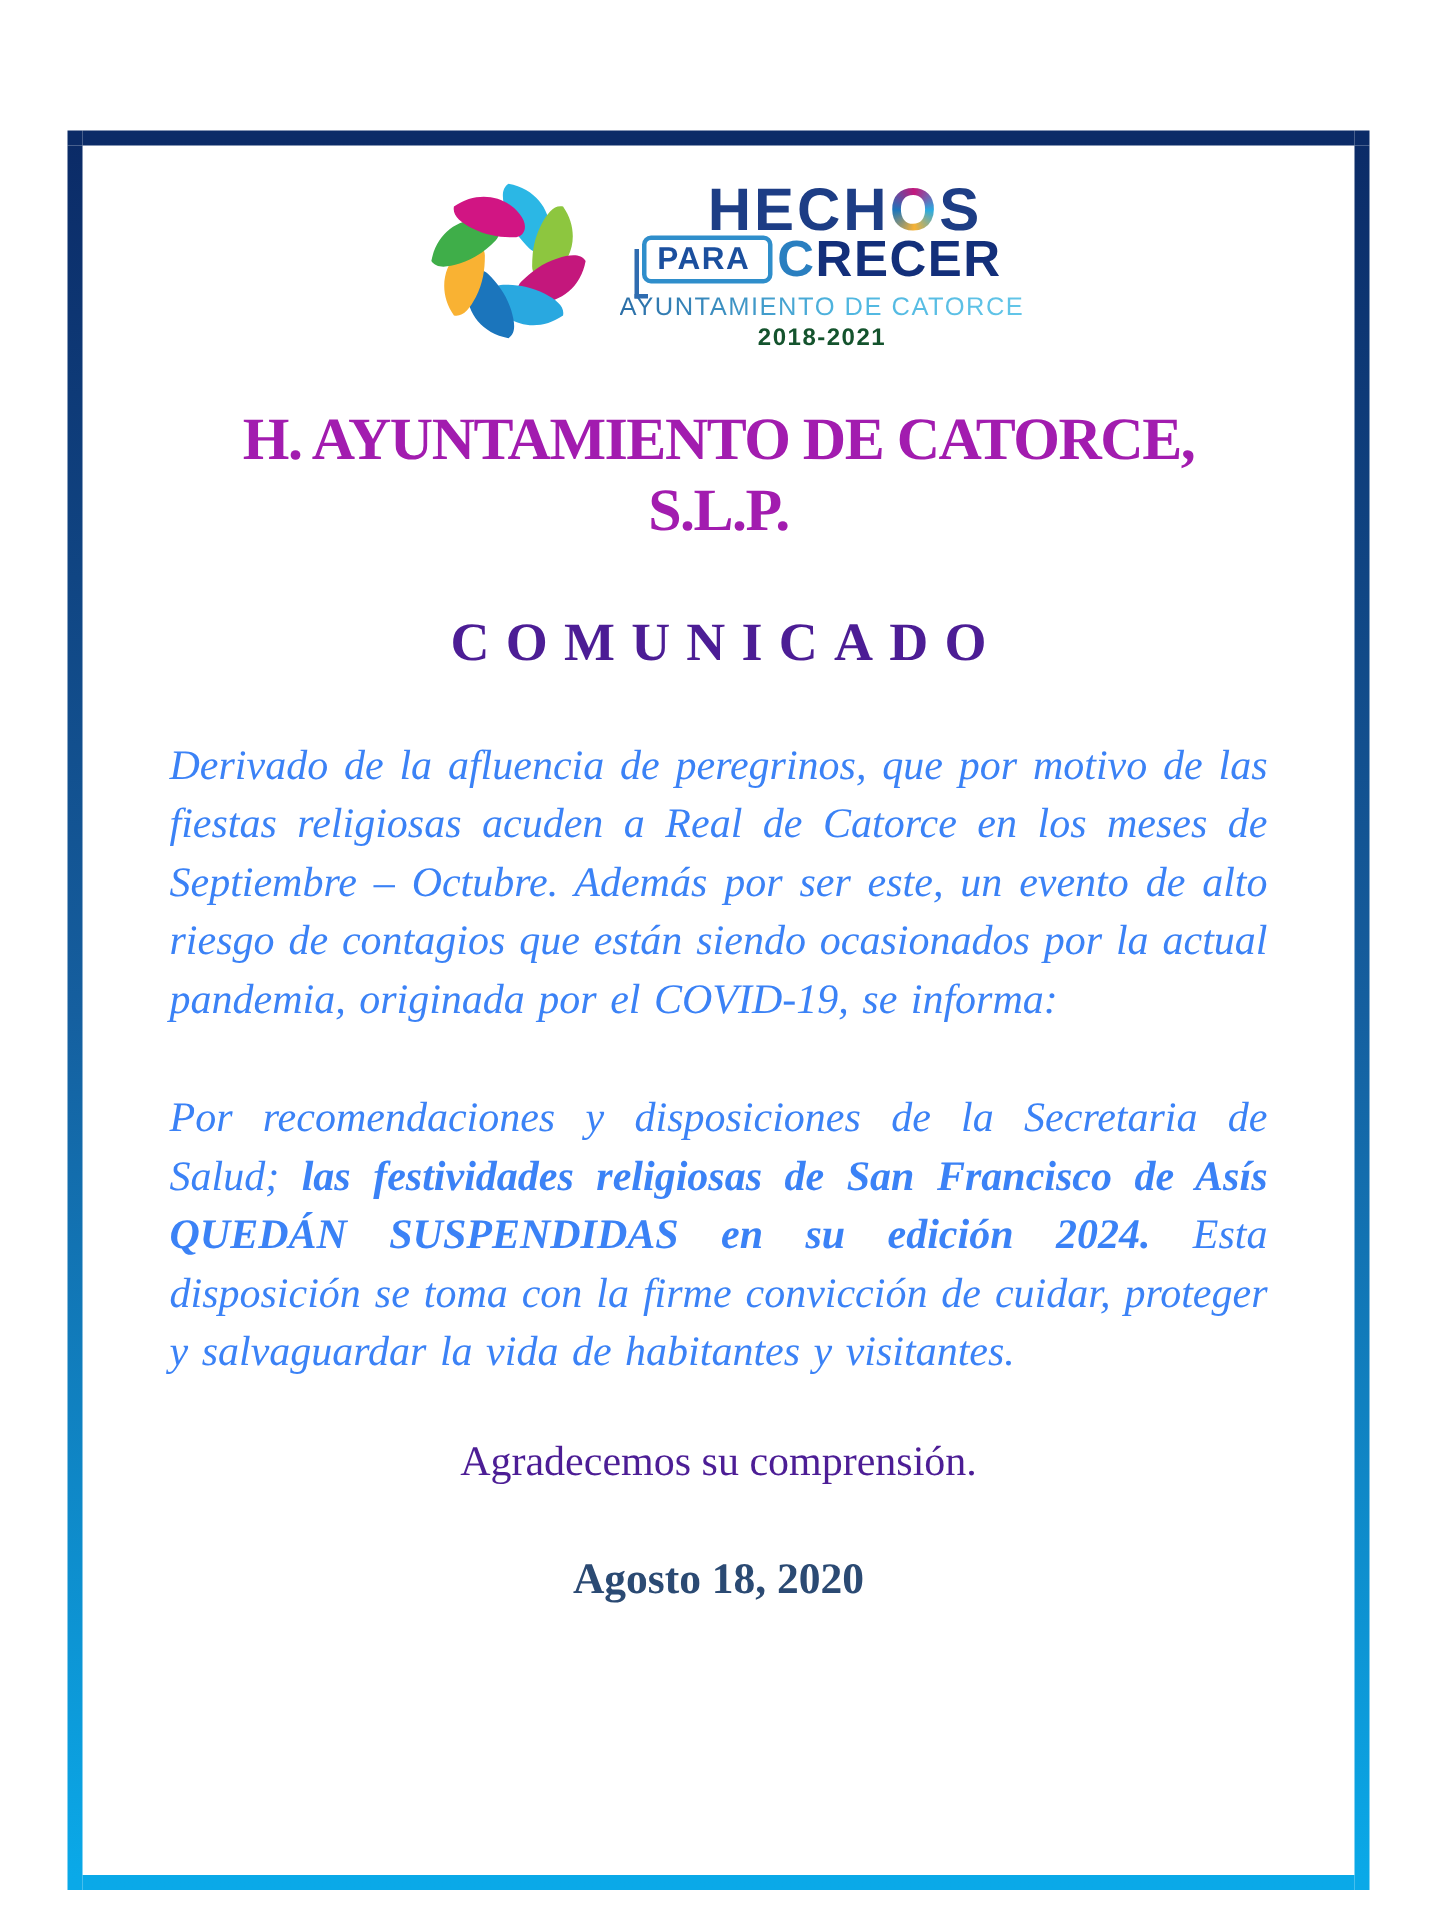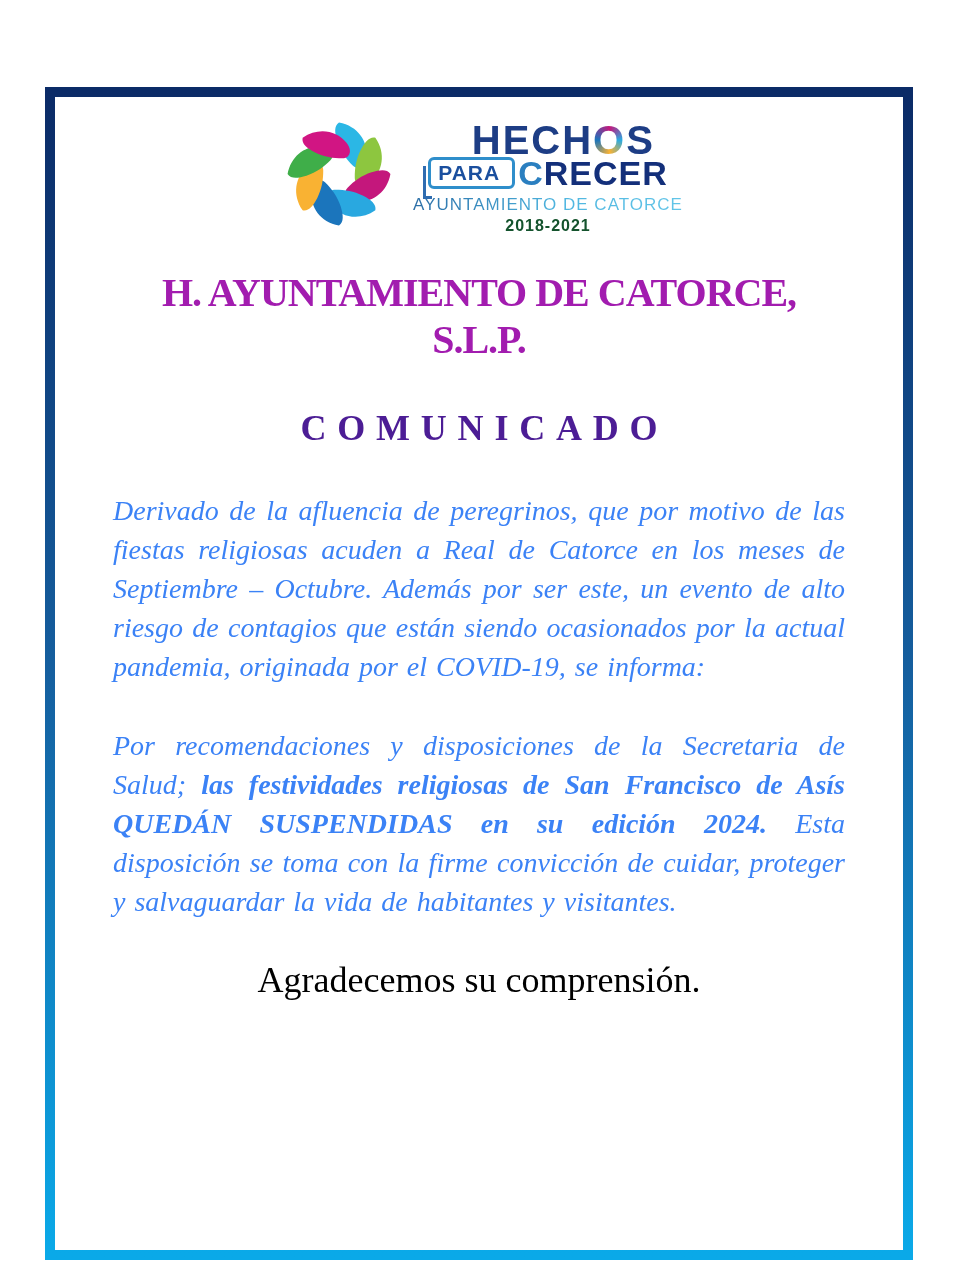--- a/index.html
+++ b/index.html
@@ -90,21 +90,21 @@
     color: #3b82f6;
     text-align: justify;
     word-spacing: 2px;
     font-style: italic;
   }
   .doc-paragraph.second { margin-top: 40px; }
   .bold-segment { font-weight: bold; }
   .doc-thanks {
     margin-top: 38px;
     text-align: center;
-    font-size: 36px; color: #000000;
+    font-size: 28px; color: #4c1d95;
   }
   .doc-date {
     margin-top: 46px;
     text-align: center;
     font-size: 29px; font-weight: bold; color: #2b4a73;
   }
 </style>
 </head>
 <body>
 
@@ -139,15 +139,16 @@
     <div class="doc-title">H. AYUNTAMIENTO DE CATORCE, S.L.P.</div>
 
     <div class="doc-heading">COMUNICADO</div>
 
     <p class="doc-paragraph">Derivado de la afluencia de peregrinos, que por motivo de las fiestas religiosas acuden a Real de Catorce en los meses de Septiembre – Octubre. Además por ser este, un evento de alto riesgo de contagios que están siendo ocasionados por la actual pandemia, originada por el COVID-19, se informa:</p>
 
     <p class="doc-paragraph second"><span>Por recomendaciones y disposiciones de la Secretaria de Salud; </span><span class="bold-segment">las festividades religiosas de San Francisco de Asís QUEDÁN SUSPENDIDAS en su edición 2024.</span><span> Esta disposición se toma con la firme convicción de cuidar, proteger y salvaguardar la vida de habitantes y visitantes.</span></p>
 
     <div class="doc-thanks">Agradecemos su comprensión.</div>
 
+    <div class="doc-date">Agosto 18, 2020</div>
 
   </div>
 </div>
 
 </body></html>

